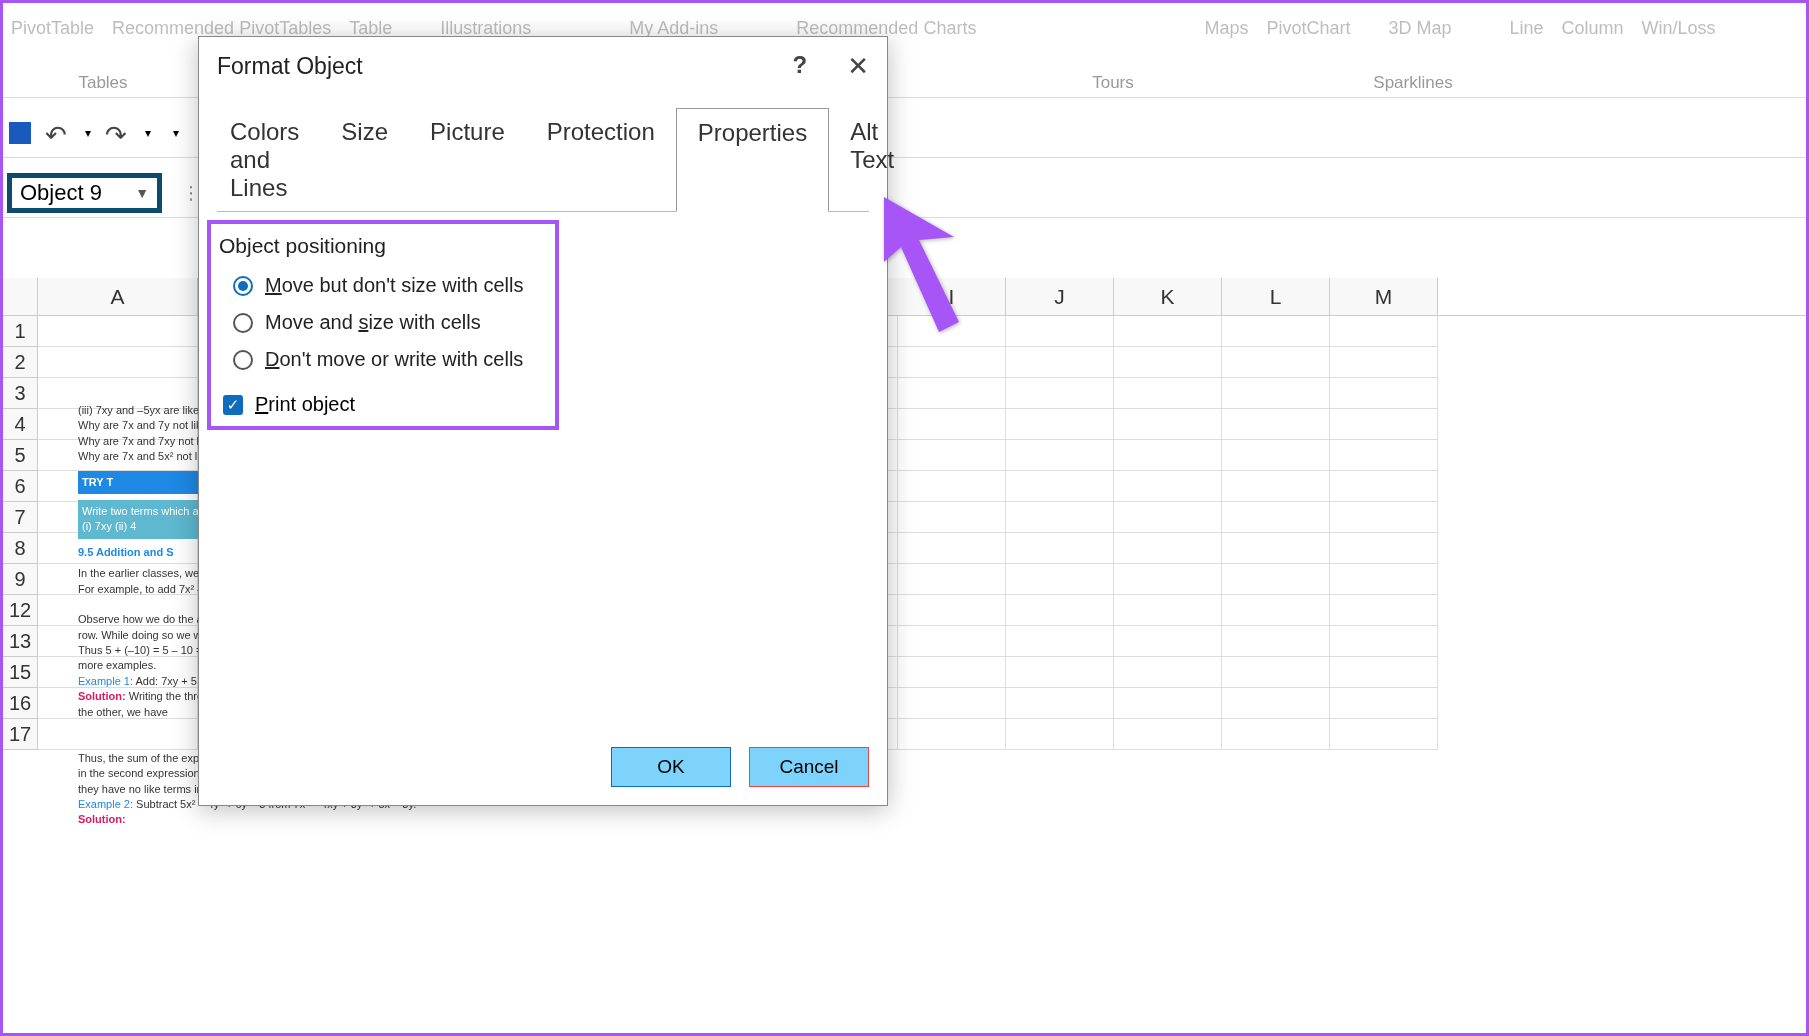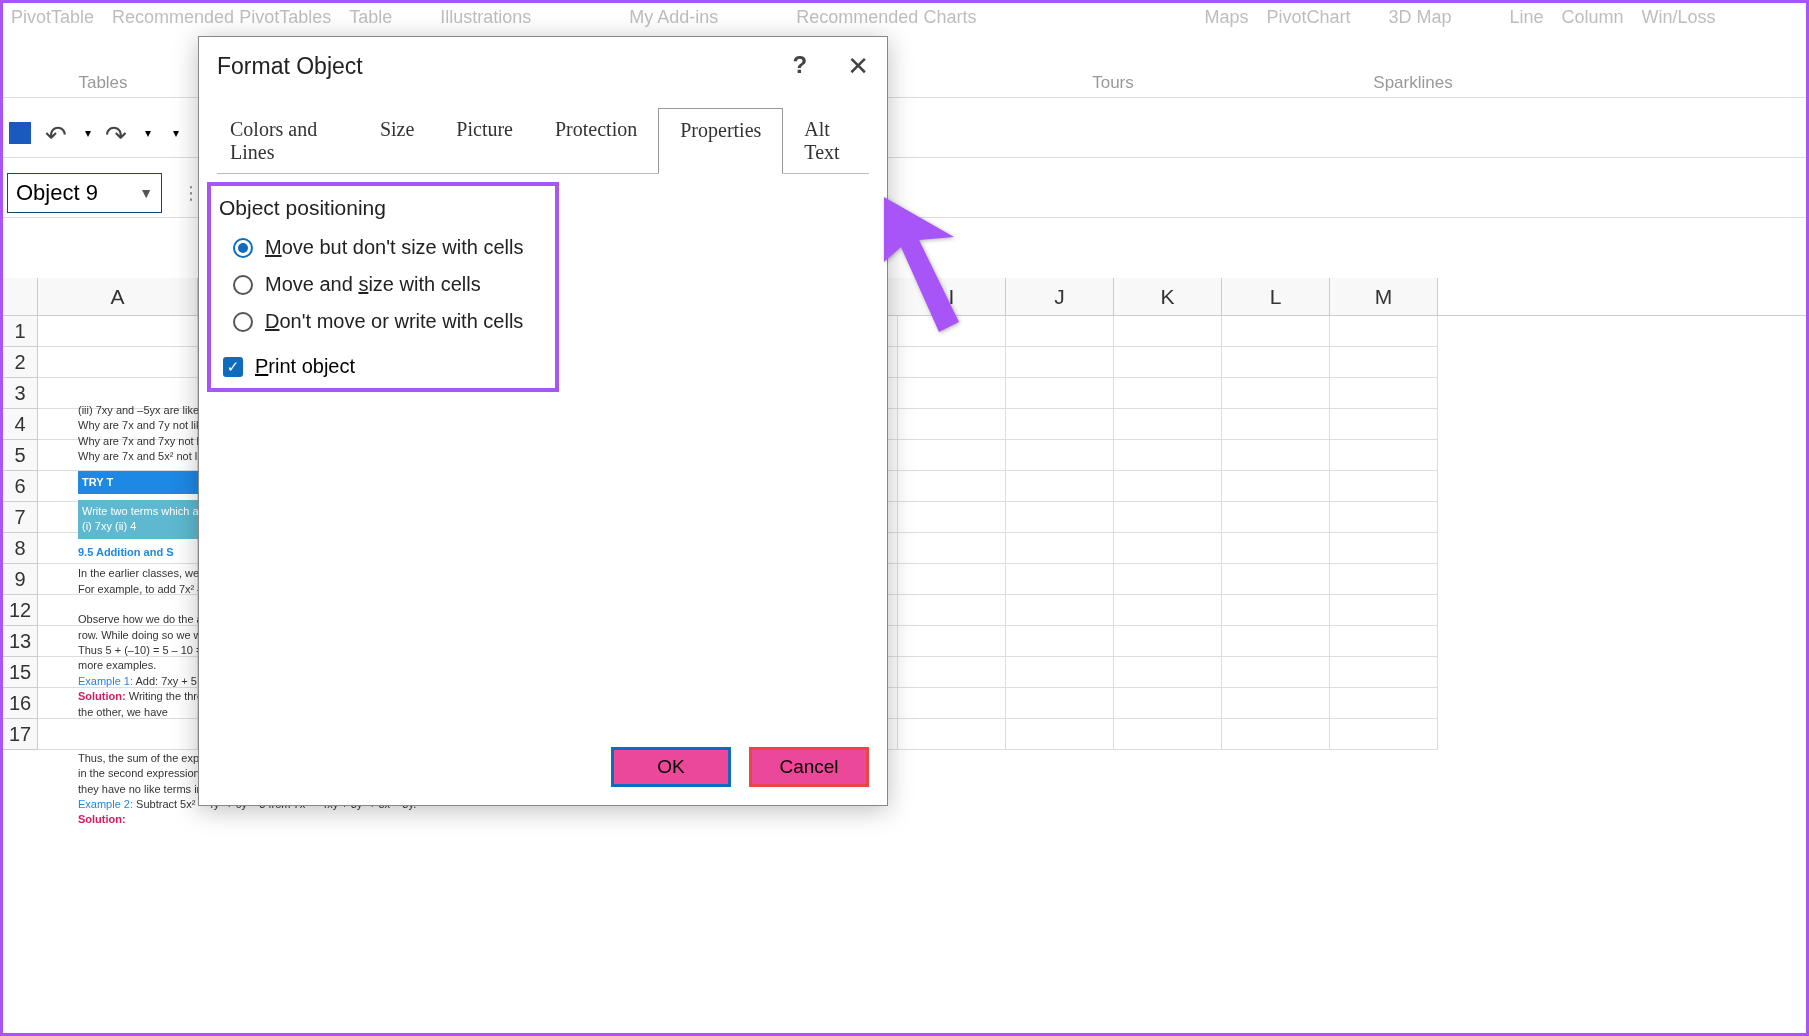--- a/index.html
+++ b/index.html
@@ -1,30 +1,30 @@
 <!DOCTYPE html>
 <html><head>
   <meta charset="utf-8">
   <style>
     * { margin: 0; padding: 0; box-sizing: border-box; font-family: 'Segoe UI', Tahoma, sans-serif; }
     body { width: 1809px; height: 1036px; background: #fff; position: relative; border: 3px solid #a855f7; overflow: hidden; }
     
     
     .ribbon { position: absolute; top: 0; left: 0; right: 0; height: 95px; background: #fff; color: #888; border-bottom: 1px solid #dcdcdc; }
-    .ribbon-items { display: flex; align-items: flex-start; padding: 4px 8px; gap: 18px; font-size: 18px; opacity: 0.55; }
+    .ribbon-items { display: flex; align-items: flex-start; padding: 15px 8px; gap: 18px; font-size: 18px; opacity: 0.55; }
     .ribbon-labels { position: absolute; bottom: 4px; left: 0; right: 0; display: flex; font-size: 17px; color: #555; opacity: 0.6; }
     .ribbon-group-label { text-align: center; }
     
     
     .qat { position: absolute; top: 105px; left: 0; right: 0; height: 50px; display: flex; align-items: center; gap: 14px; border-bottom: 1px solid #dcdcdc; padding: 0 6px; }
     .save-icon { width: 22px; height: 22px; background: #185abd; display:inline-block; }
     .undo-icon, .redo-icon { width: 26px; height: 26px; font-size: 26px; color: #444; }
     
     .name-box-row { position: absolute; top: 165px; left: 0; right: 0; height: 50px; display:flex; align-items:center; border-bottom: 1px solid #dcdcdc; }
-    .name-box { width: 155px; height: 40px; border: 1px solid #0c4a6e; display:flex; align-items:center; justify-content:space-between; padding: 0 8px; font-size: 22px; margin-left: 4px; }
+    .name-box { width: 155px; height: 40px; border: 5px solid #0c4a6e; display:flex; align-items:center; justify-content:space-between; padding: 0 8px; font-size: 22px; margin-left: 4px; }
     .dropdown-arrow { font-size: 14px; color: #555; }
     
     
     .sheet { position: absolute; top: 275px; left: 0; right: 0; bottom: 0; }
     .col-headers { display: flex; height: 38px; border-bottom: 1px solid #ccc; }
     .select-all { width: 35px; border-right: 1px solid #ccc; background: #f8f8f8; }
     .col-header { border-right: 1px solid #ccc; background: #f8f8f8; display:flex; align-items:center; justify-content:center; font-size: 21px; color: #333; }
     .rows { display: flex; flex-direction: column; }
     .row { display: flex; height: 31px; }
     .row-header { width: 35px; border-right: 1px solid #ccc; border-bottom: 1px solid #ccc; background: #f8f8f8; display:flex; align-items:center; justify-content:center; font-size: 20px; color: #333; }
@@ -39,37 +39,37 @@
     .embedded-doc .solution { color: #d81b60; font-weight: bold; }
     
     
     .dialog { position: absolute; top: 33px; left: 195px; width: 690px; height: 770px; background: #fff; border: 1px solid #888; box-shadow: 0 4px 24px rgba(0,0,0,0.25); }
     .dialog-title-bar { display:flex; justify-content:space-between; align-items:center; padding: 14px 18px; font-size: 23px; color: #222; }
     .dialog-title-right { display:flex; gap: 40px; font-size: 24px; color: #444; }
     .dialog-close { font-size: 26px; font-weight: 300; }
     .dialog-help { font-weight: bold; }
     
     .dialog-tabs { display:flex; gap: 0; padding: 0 10px; margin-top: 12px; }
-    .dialog-tab { padding: 10px 21px; font-size: 20px; color: #333; cursor: pointer; font-family: Liberation Serif, serif; }
+    .dialog-tab { padding: 10px 21px; font-size: 24px; color: #333; cursor: pointer; }
     .dialog-tab.active { border: 1px solid #999; border-bottom: 1px solid #fff; }
     .tab-line { border-bottom: 1px solid #bbb; margin: -1px 18px 0 18px; }
     
     .dialog-body { padding: 22px 20px; position: relative; }
     .highlight-box { position: absolute; top: 8px; left: 8px; width: 352px; height: 210px; border: 4px solid #a855f7; pointer-events:none; }
     .section-label { font-size: 21px; color: #222; margin-bottom: 16px; }
     .radio-row { display:flex; align-items:center; gap: 12px; margin: 0 0 14px 14px; font-size: 20px; color: #222; }
     .radio { width: 20px; height: 20px; border: 2px solid #555; border-radius: 50%; display:inline-block; position:relative; }
     .radio.checked { border-color: #0f6cbd; }
     .radio.checked::after { content:''; width: 10px; height: 10px; background:#0f6cbd; border-radius:50%; position:absolute; top:3px; left:3px; }
     .checkbox { width: 20px; height: 20px; background: #0f6cbd; border-radius: 3px; display:inline-flex; align-items:center; justify-content:center; color:#fff; font-size: 15px; }
     .check-row { display:flex; align-items:center; gap: 12px; margin: 22px 0 0 4px; font-size: 20px; }
     .underline { text-decoration: underline; }
     
     .dialog-footer { position: absolute; bottom: 18px; right: 18px; display:flex; gap: 18px; }
-    .btn { width: 120px; height: 40px; border: 3px solid #ef4444; background: #ec4899; font-size: 19px; display:flex; align-items:center; justify-content:center; cursor:pointer; }
+    .btn { width: 120px; height: 40px; border: 1px solid #ef4444; background: #7dd3fc; font-size: 19px; display:flex; align-items:center; justify-content:center; cursor:pointer; }
     .btn-primary { border-color: #0f6cbd; }
     
     
     .purple-cursor { position: absolute; top: 155px; left: 680px; width: 120px; height: 160px; pointer-events:none; }
     .purple-cursor svg { filter: drop-shadow(1px 1px 2px rgba(0,0,0,0.3)); }
   </style>
 </head>
 <body>
 
 <div class="ribbon">

